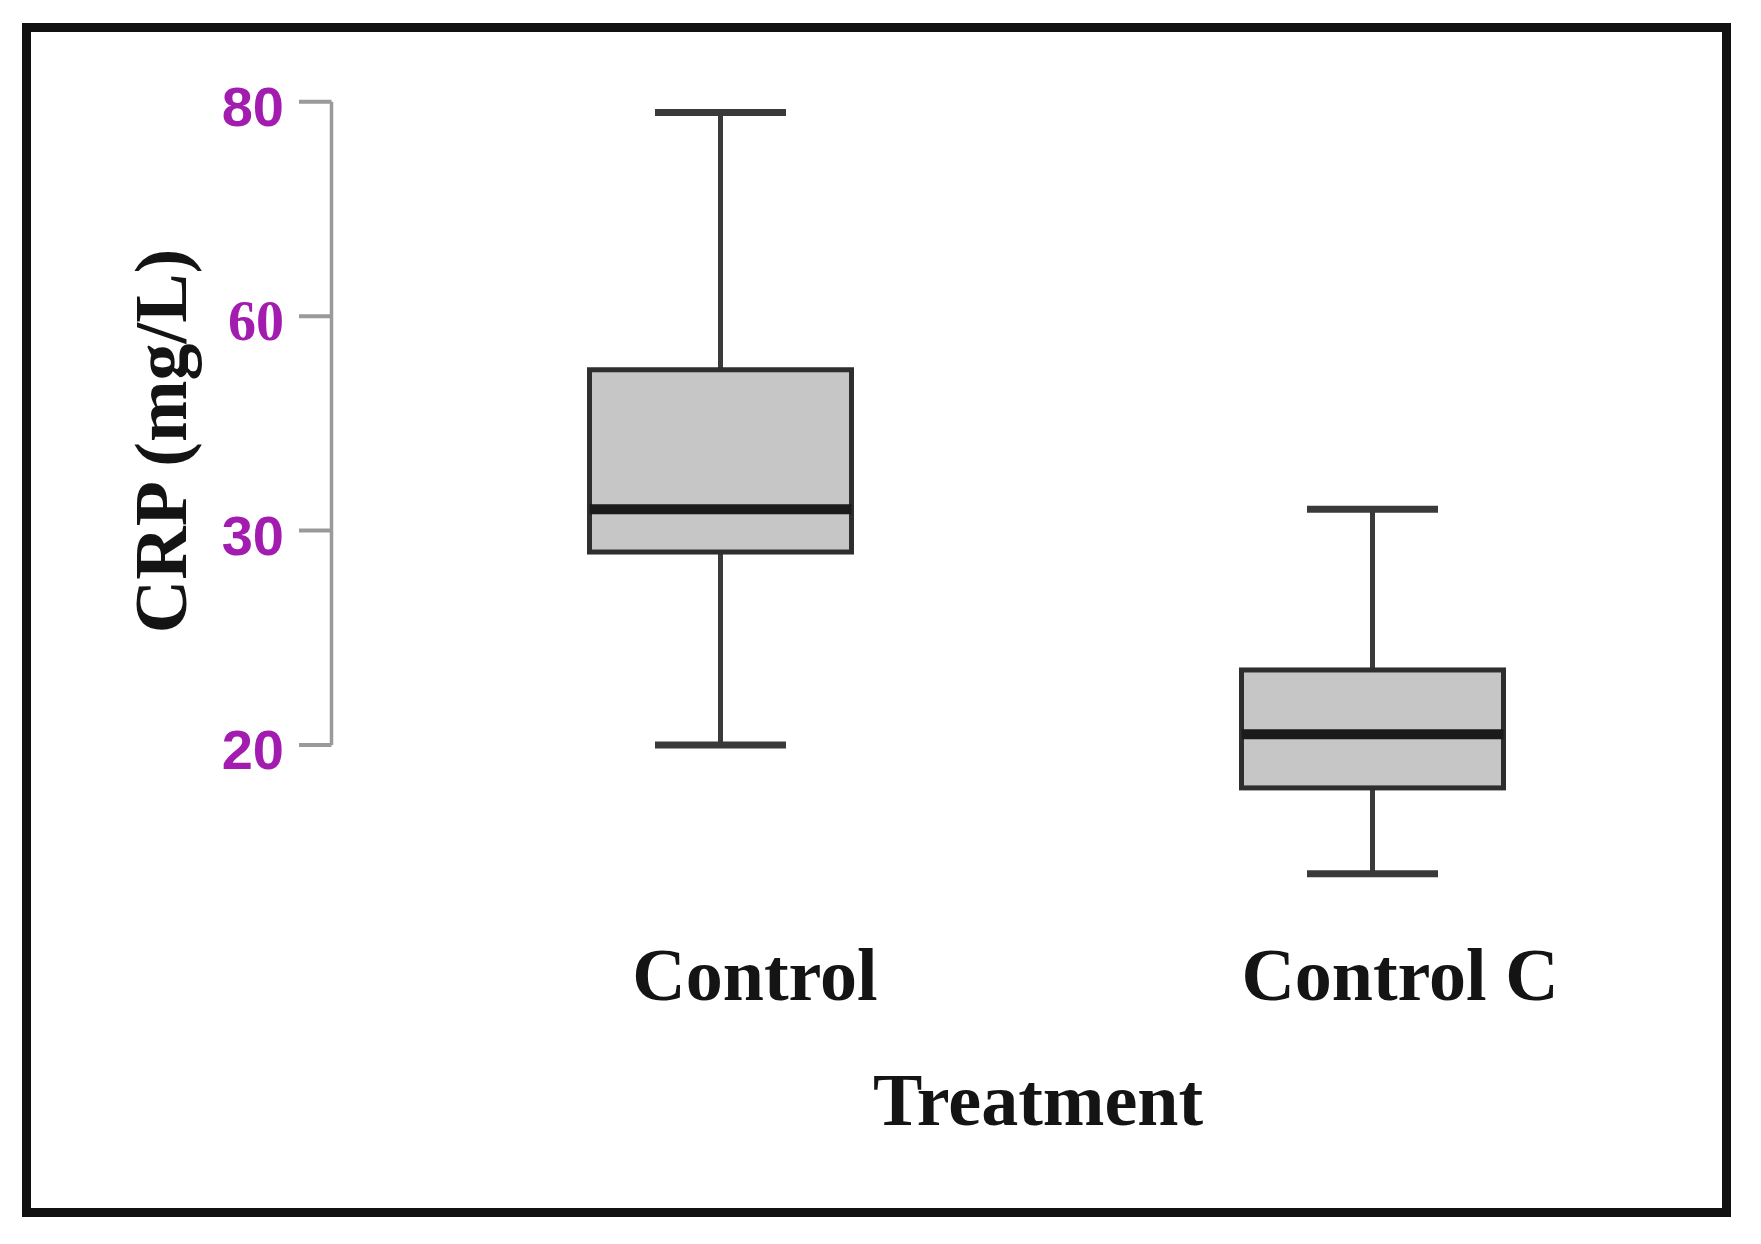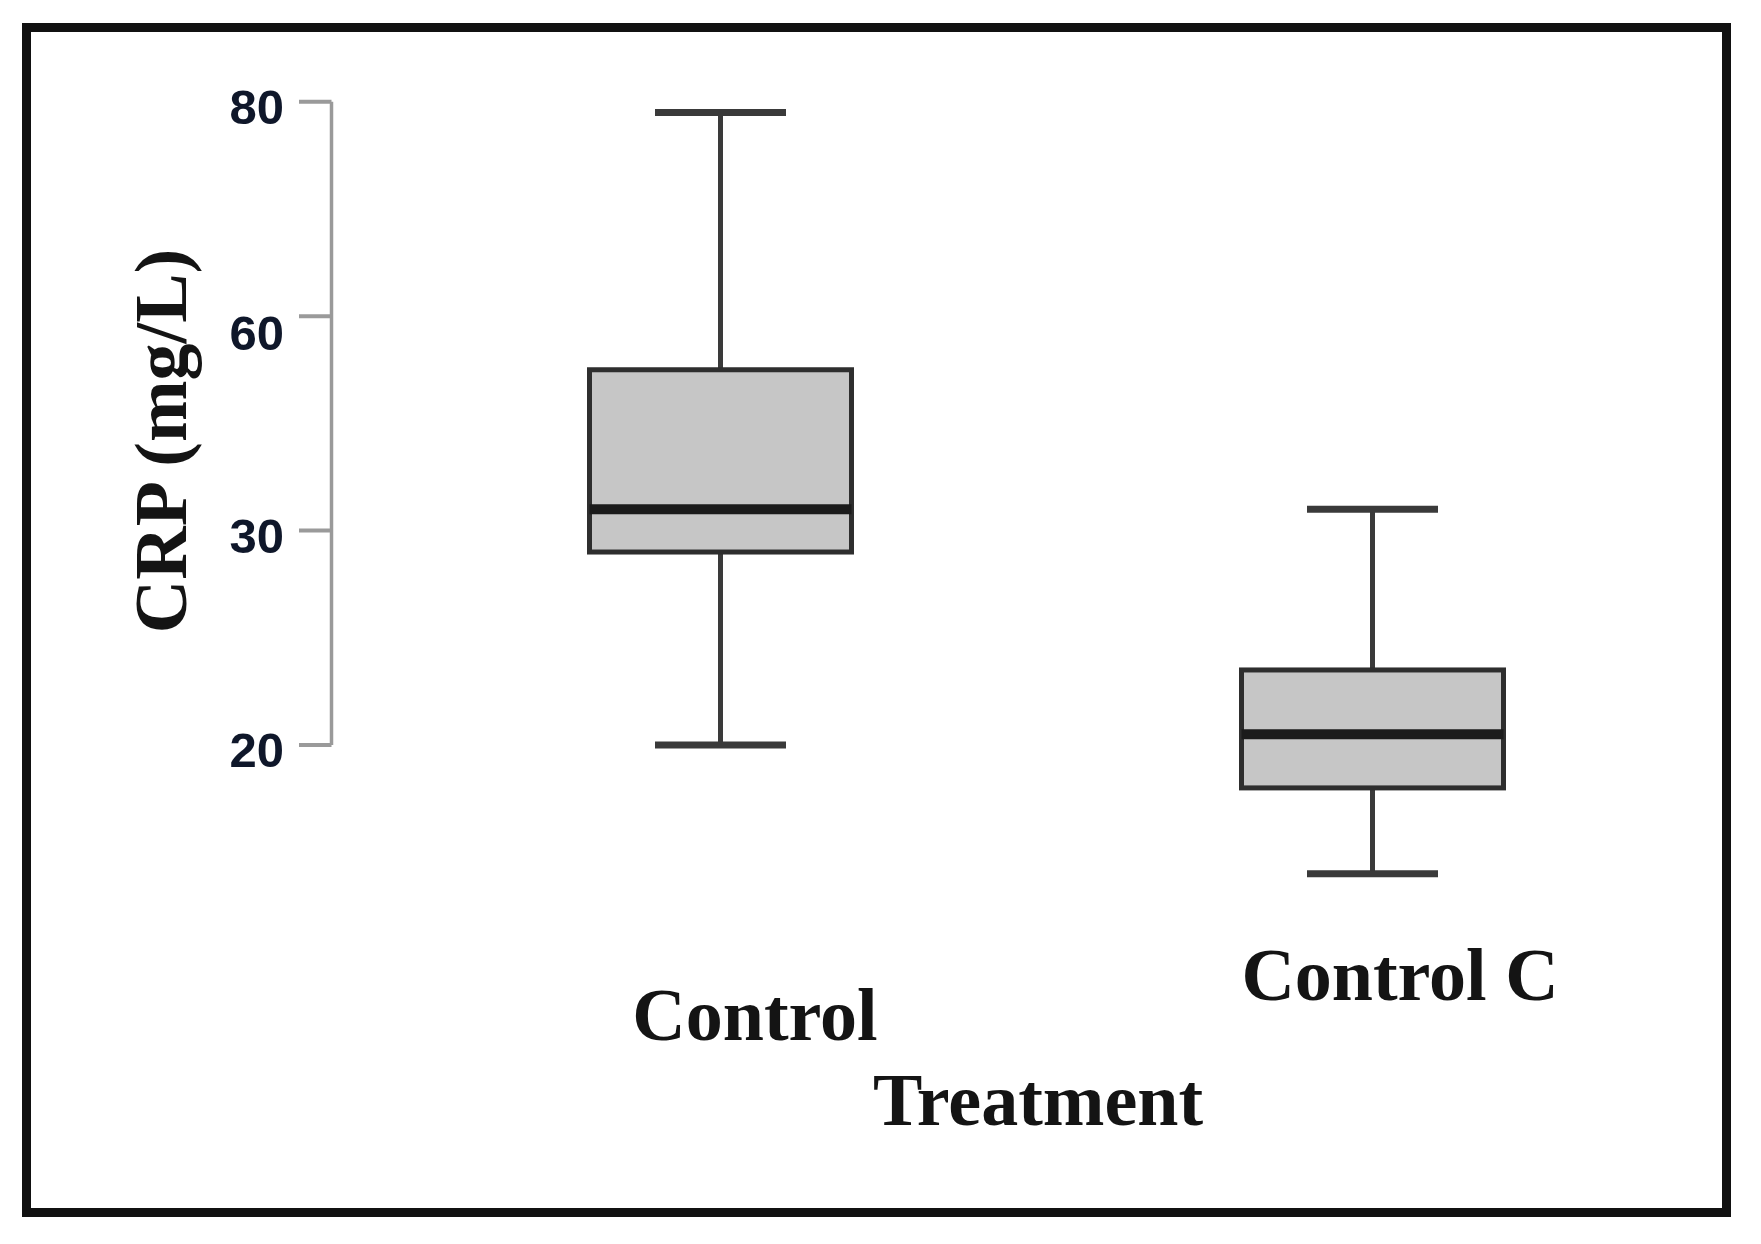--- a/index.html
+++ b/index.html
@@ -39,42 +39,42 @@
   .serif-lbl {
     font-family: "Liberation Serif", serif;
     font-size: 74px;
     font-weight: 600;
     text-align: center;
     width: 600px;
     line-height: 80px;
   }
   .tick-lbl {
     font-family: "Liberation Sans", sans-serif;
-    font-size: 49px;
+    font-size: 56px;
     font-weight: 600;
     text-align: right;
     width: 200px;
     left: 84px;
     line-height: 66px;
-    color: #0f172a;
+    color: #a21caf;
   }
   .y-title {
     left: -139px;
     top: 399px;
     width: 600px;
     height: 84px;
     line-height: 84px;
     transform: rotate(-90deg);
     transform-origin: center center;
   }
   .x-title   { left: 738px;  top: 1060px; }
-  .cat-ctrl  { left: 455px;  top: 975px; }
+  .cat-ctrl  { left: 455px;  top: 935px; }
   .cat-vitc  { left: 1100px; top: 935px; }
   .t80 { top: 74px; }
-  .t60 { top: 300px; }
+  .t60 { top: 288px; font-family: Liberation Serif, serif; }
   .t40 { top: 503px; }
   .t20 { top: 717px; }
 </style>
 </head>
 <body>
 
 <div class="frame"></div>
 
 <svg id="plot" viewBox="0 0 1761 1244" xmlns="http://www.w3.org/2000/svg">
     <line x1="331.5" y1="101.7" x2="331.5" y2="745.02" stroke="#9a9a9a" stroke-width="3.5"></line>

